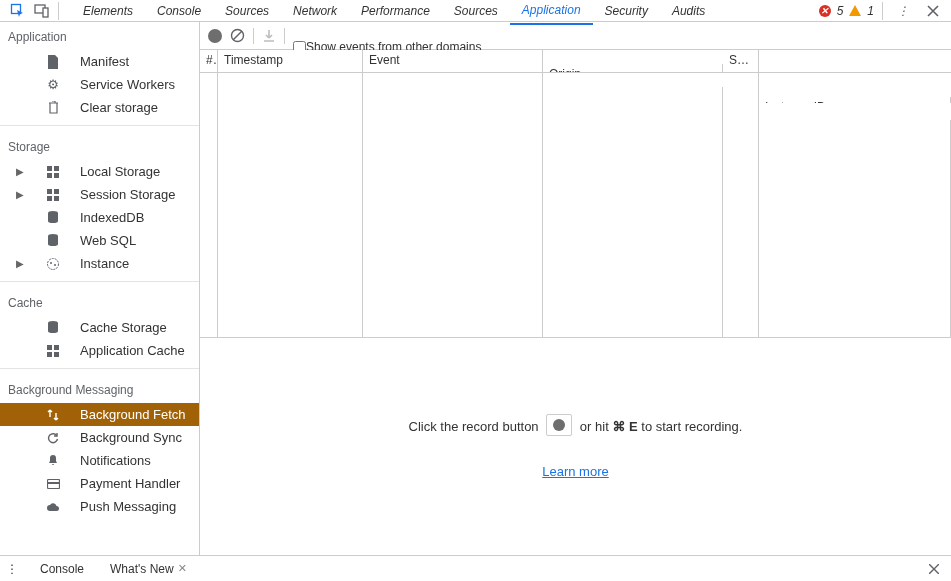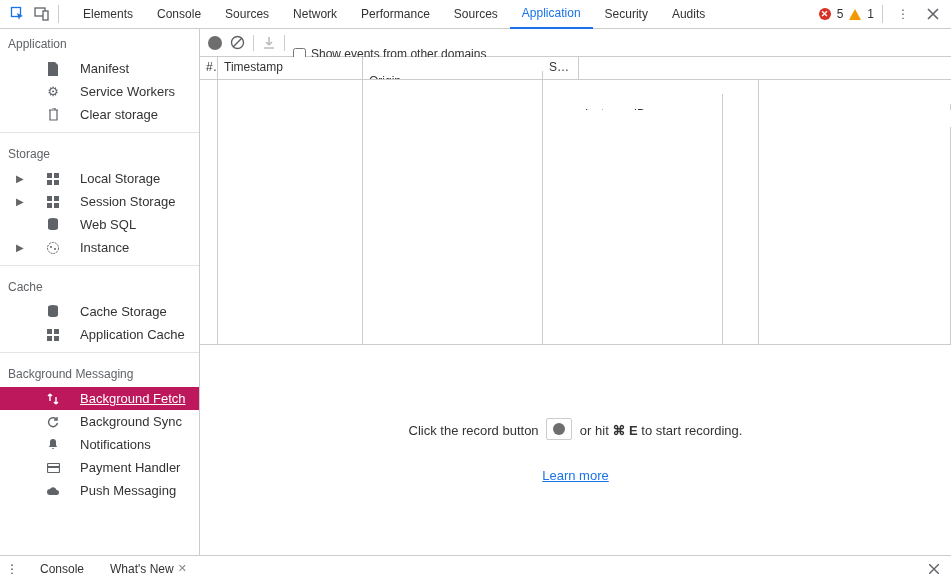--- a/index.html
+++ b/index.html
@@ -1,41 +1,41 @@
 <!DOCTYPE html>
 <html><head>
 <meta charset="utf-8">
 <style>
 * { box-sizing: border-box; margin: 0; padding: 0; }
 body { font-family: -apple-system, BlinkMacSystemFont, "Segoe UI", Arial, sans-serif; font-size: 12px; color: #333; background: #fff; width: 951px; height: 581px; overflow: hidden; display: flex; flex-direction: column; }
-.topbar { display: flex; align-items: center; height: 29px; border-bottom: 1px solid #ccc; padding: 0 6px; }
+.topbar { display: flex; align-items: center; height: 22px; border-bottom: 1px solid #ccc; padding: 0 6px; font-style: italic; }
 .topbar .icon-btn { width: 24px; height: 24px; display: flex; align-items: center; justify-content: center; cursor: pointer; color: #5a5a5a; }
 .topbar .tabs { display: flex; align-items: stretch; height: 29px; margin-left: 8px; flex: 1; }
 .topbar .tab { padding: 0 12px; display: flex; align-items: center; cursor: pointer; color: #333; font-size: 12px; }
 .topbar .tab.active { color: #1a73e8; border-bottom: 2px solid #1a73e8; }
 .topbar .right { display: flex; align-items: center; gap: 6px; }
 .err-badge { display: inline-flex; align-items: center; justify-content: center; width: 12px; height: 12px; border-radius: 50%; background: #d93025; color: #fff; font-size: 9px; font-weight: bold; }
 .warn-badge { display: inline-flex; align-items: center; justify-content: center; width: 0; height: 0; border-left: 6px solid transparent; border-right: 6px solid transparent; border-bottom: 11px solid #f29900; position: relative; }
 .topbar .count { font-size: 12px; color: #333; }
 .body { display: flex; flex: 1; min-height: 0; }
 .sidebar { width: 200px; border-right: 1px solid #ccc; background: #fff; overflow-y: auto; display: flex; flex-direction: column; }
 .sidebar .section-title { padding: 8px 8px 6px 8px; color: #5f6368; font-size: 12px; }
 .sidebar .item { display: flex; align-items: center; padding: 4px 8px 4px 16px; cursor: pointer; font-size: 13px; color: #333; gap: 20px; }
-.sidebar .item.selected { background: #be185d; color: #fff; text-decoration: underline; }
+.sidebar .item.selected { background: #a16207; color: #fff; }
 .sidebar .item .arrow { width: 10px; color: #666; font-size: 10px; display:inline-block;}
 .sidebar .item .noarrow { width: 10px; display:inline-block;}
 .sidebar .item .icn { width: 14px; display: inline-flex; justify-content: center; color: #5f6368; }
 .sidebar .item.selected .icn { color: #fff; }
 .sidebar hr { border: none; border-top: 1px solid #e4e4e4; margin: 6px 0; }
 .main { flex: 1; display: flex; flex-direction: column; min-width: 0; }
 .toolbar { display: flex; align-items: center; height: 28px; border-bottom: 1px solid #ccc; padding: 0 8px; gap: 8px; }
 .toolbar .circle-btn { width: 14px; height: 14px; border-radius: 50%; background: #6e6e6e; cursor: pointer; }
 .toolbar .divider { width: 1px; height: 16px; background: #ccc; }
 .toolbar .dl { color: #bdbdbd; font-size: 14px; }
-.toolbar label { display: flex; align-items: center; gap: 5px; font-size: 12px; color: #333; margin-top: 23px; }
+.toolbar label { display: flex; align-items: center; font-size: 12px; color: #333; margin-top: 23px; }
 .tblhead { display: flex; border-bottom: 1px solid #ccc; height: 23px; align-items: stretch; background:#fff;}
 .tblhead .col { border-right: 1px solid #ccc; padding: 3px 6px; font-size: 12px; color: #333; overflow:hidden; text-overflow:ellipsis; white-space:nowrap;}
 .col-n { width: 18px; text-align:center;}
 .col-ts { width: 145px; }
 .col-ev { width: 180px; }
 .col-or { width: 180px; margin-top: 14px; }
 .col-sk { width: 36px; }
 .col-id { flex: 1; border-right: none; margin-top: 47px;}
 .tblbody { height: 265px; border-bottom: 1px solid #ccc; display:flex;}
 .tblbody .col { border-right: 1px solid #ccc; }
@@ -145,20 +145,30 @@
         <span>Session Storage</span>
       </div>
     <div class="item">
         <span class="noarrow"></span>
         <span class="icn">
           <svg width="12" height="13" viewBox="0 0 12 13">
             <ellipse cx="6" cy="2" rx="5" ry="2" fill="#5f6368"></ellipse>
             <path d="M1 2 v8 a5 2 0 0 0 10 0 v-8" fill="#5f6368"></path>
           </svg>
         </span>
+        <span>IndexedDB</span>
+      </div>
+    <div class="item">
+        <span class="noarrow"></span>
+        <span class="icn">
+          <svg width="12" height="13" viewBox="0 0 12 13">
+            <ellipse cx="6" cy="2" rx="5" ry="2" fill="#5f6368"></ellipse>
+            <path d="M1 2 v8 a5 2 0 0 0 10 0 v-8" fill="#5f6368"></path>
+          </svg>
+        </span>
         <span>Web SQL</span>
       </div>
     <div class="item">
         <span class="arrow">▶</span>
         <span class="icn">
           <svg width="12" height="12" viewBox="0 0 12 12">
             <circle cx="6" cy="6" r="5.5" fill="none" stroke="#5f6368" stroke-width="1" stroke-dasharray="2 1"></circle>
             <circle cx="4" cy="5" r="1" fill="#5f6368"></circle>
             <circle cx="8" cy="7" r="1" fill="#5f6368"></circle>
           </svg>
@@ -257,20 +267,21 @@
       </div>
       <div class="divider"></div>
       <label>
         <input type="checkbox" style="">
         <span>Show events from other domains</span>
       </label>
     </div>
     <div class="tblhead">
       <div class="col col-n">#</div>
       <div class="col col-ts">Timestamp</div>
+      <div class="col col-ev">Event</div>
       <div class="col col-or">Origin</div>
       <div class="col col-sk">S…</div>
       <div class="col col-id">Instance ID</div>
     </div>
     <div class="tblbody">
       <div class="col col-n"></div>
         <div class="col col-ts"></div>
         <div class="col col-ev"></div>
         <div class="col col-or"></div>
         <div class="col col-sk"></div>

